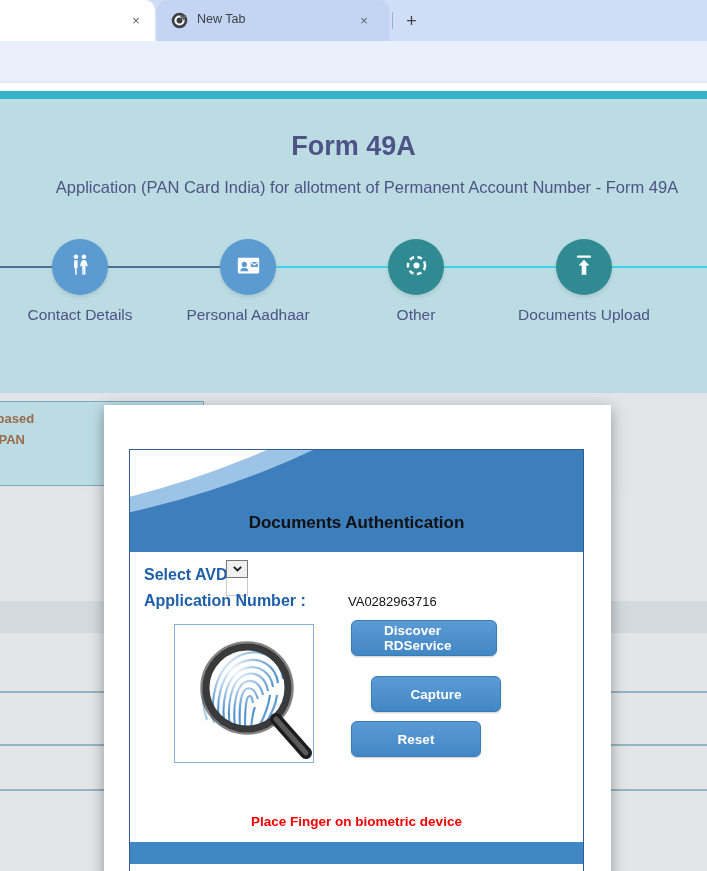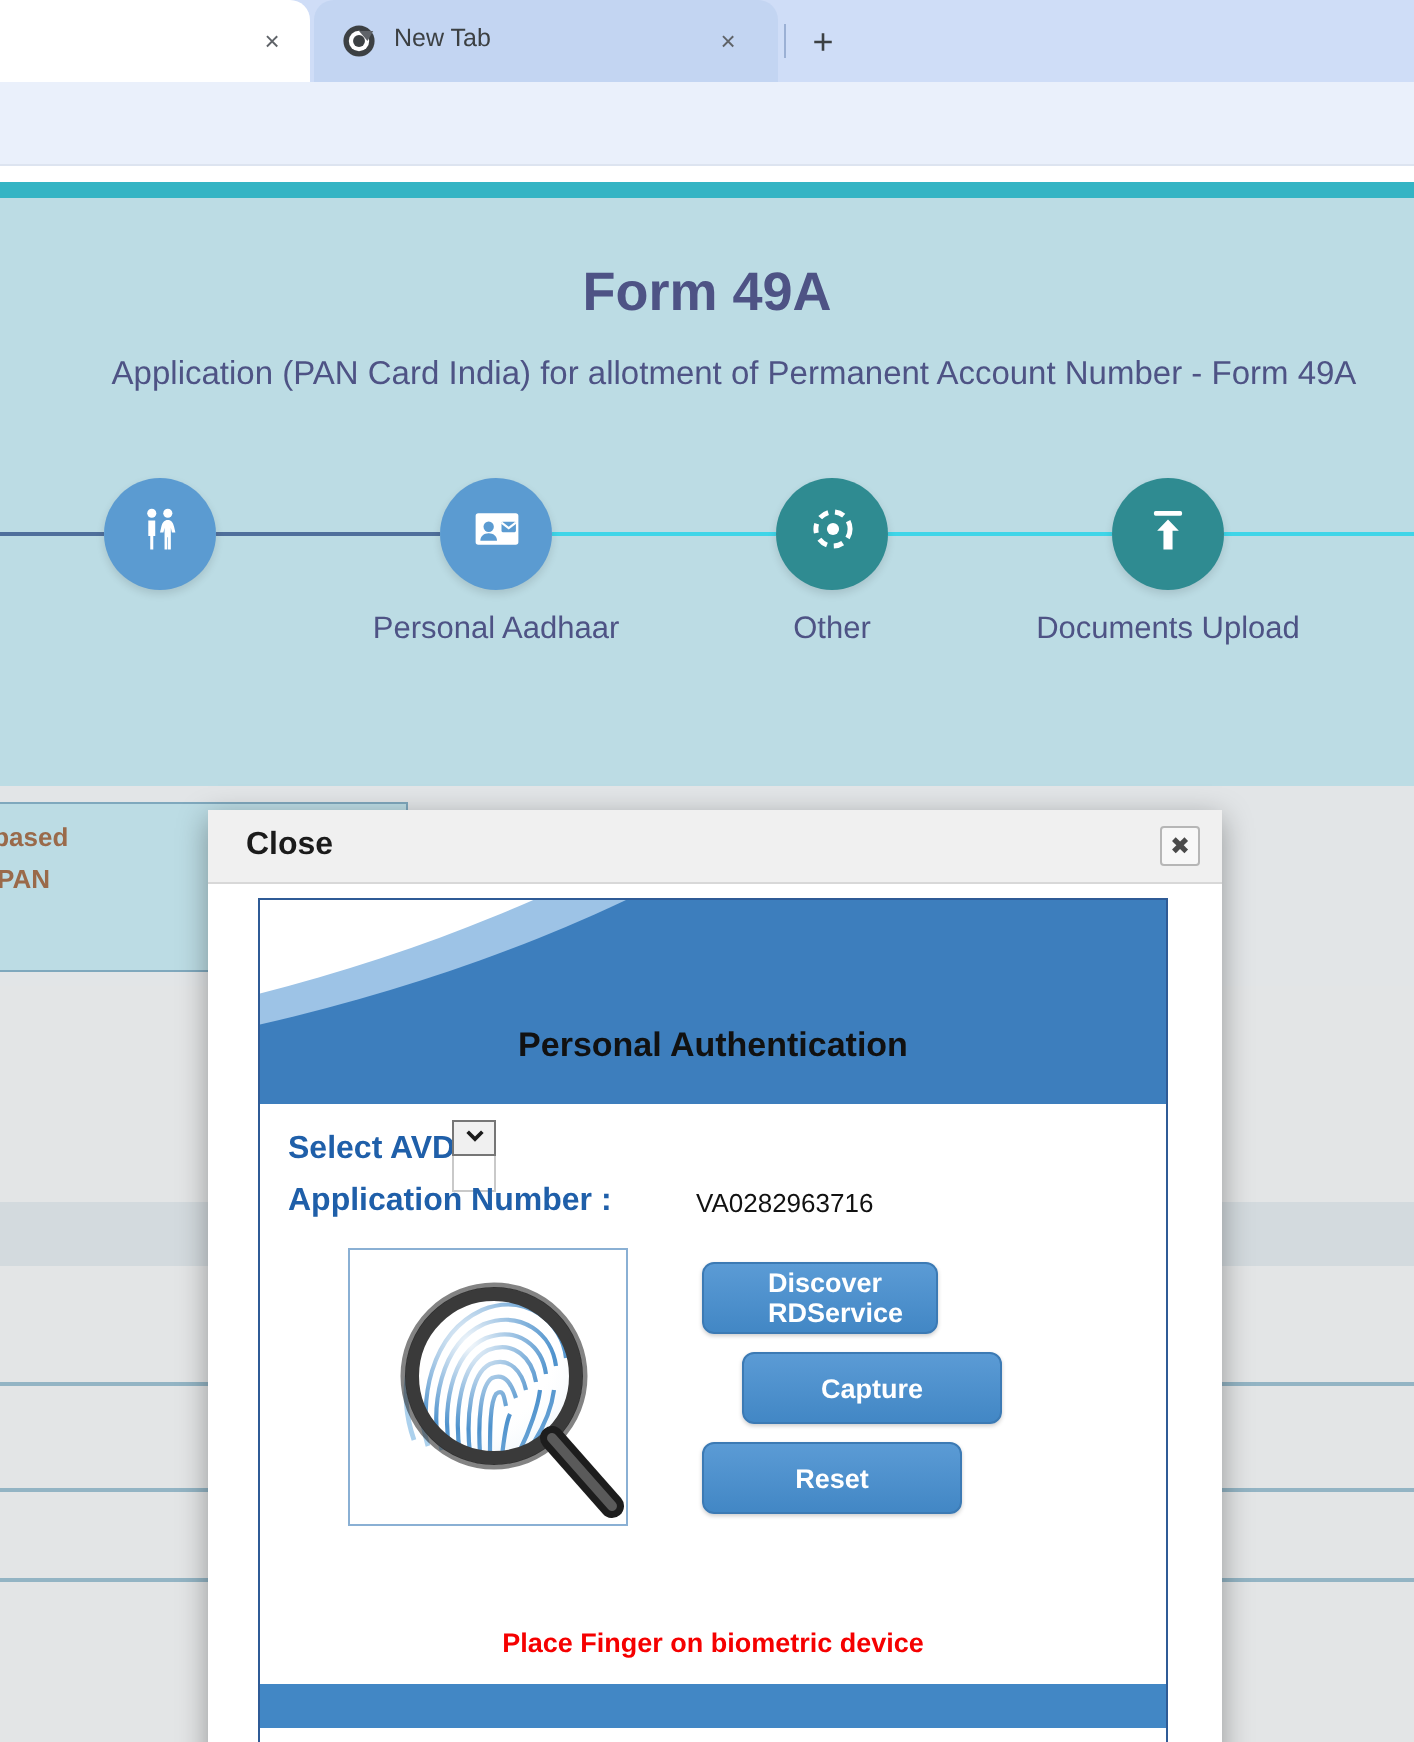--- a/index.html
+++ b/index.html
@@ -269,21 +269,21 @@
   .rd-button {
     position: absolute;
     background: linear-gradient(#5b9bd5, #4287c5);
     border: 1px solid #3c7ab4;
     border-radius: 6px;
     color: #ffffff;
     font-size: 13.5px; font-weight: bold;
     display: flex; align-items: center; justify-content: center;
     box-shadow: 0 1px 2px rgba(0,0,0,0.2);
   }
-  #btn-discover-rdservice { left: 221px; top: 181px; width: 118px; height: 36px; padding-left: 32px; }
+  #btn-discover-rdservice { left: 221px; top: 170px; width: 146px; height: 36px; padding-left: 32px; }
   #btn-capture           { left: 221px; top: 226px; width: 130px; height: 36px; margin-left: 20px; }
   #btn-reset             { left: 221px; top: 271px; width: 130px; height: 36px; }
 
   #place-finger-message {
     position: absolute; left: 0; top: 364px;
     width: 453px; text-align: center;
     font-size: 13.5px; font-weight: bold; color: #f50000;
   }
   #panel-footer {
     position: absolute; left: 0; top: 392px;
@@ -390,41 +390,38 @@
 
       <div class="step-circle step-teal" id="step-4">
         <span>
           <svg width="26" height="26" viewBox="0 0 24 24" fill="#ffffff">
             <rect x="5.5" y="3.2" width="13" height="2.2" rx="0.8"></rect>
             <path d="M12 7.2l5 5.2h-2.9V21h-4.2v-8.6H7z"></path>
           </svg>
         </span>
       </div>
 
+      <div class="step-label" id="label-1">Contact Details</div>
       <div class="step-label" id="label-2">Personal Aadhaar</div>
       <div class="step-label" id="label-3">Other</div>
       <div class="step-label" id="label-4">Documents Upload</div>
     </div>
   </div>
 
   <div id="modal">
 
-    <div id="modal-header">
-      <div id="modal-title">Close</div>
-      <div id="modal-close-button">✖</div>
-    </div>
 
     <div id="biometric-panel">
 
       <div id="banner">
         <div id="banner-swoosh-light"></div>
         <div id="banner-swoosh-white"></div>
       </div>
 
-      <div id="biometric-title">Personal Authentication</div>
+      <div id="biometric-title">Documents Authentication</div>
 
       <div class="panel-label" id="label-select-avdm">Select AVDM</div>
       <div id="avdm-select">
         <span>
           <svg width="11" height="11" viewBox="0 0 12 12">
             <path d="M2 4.2 L6 8.2 L10 4.2" fill="none" stroke="#1b1b1b" stroke-width="2"></path>
           </svg>
         </span>
       </div>
       <div id="avdm-dropdown-panel"></div>

